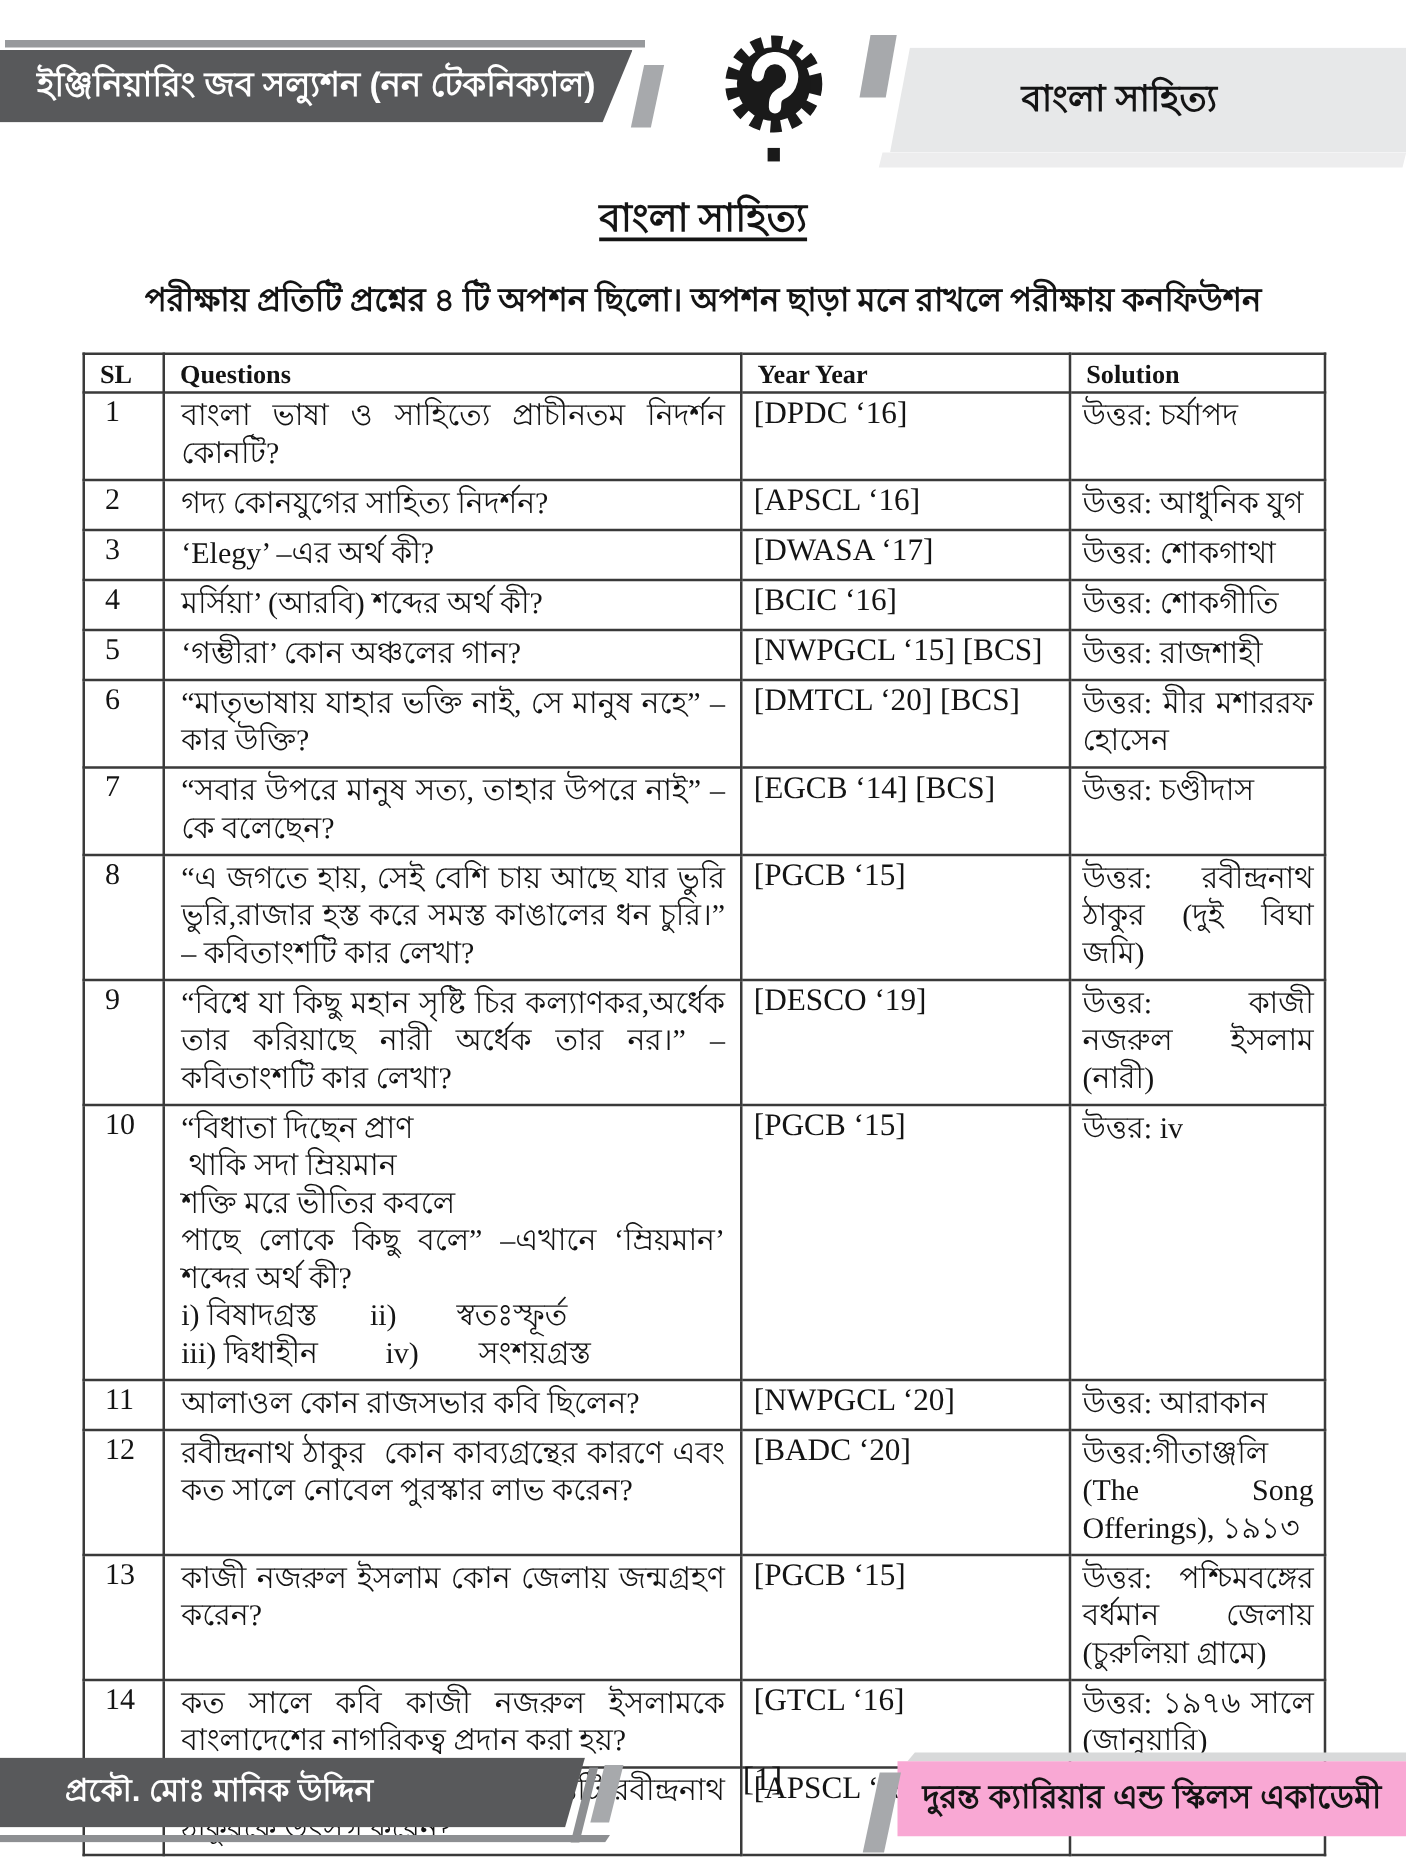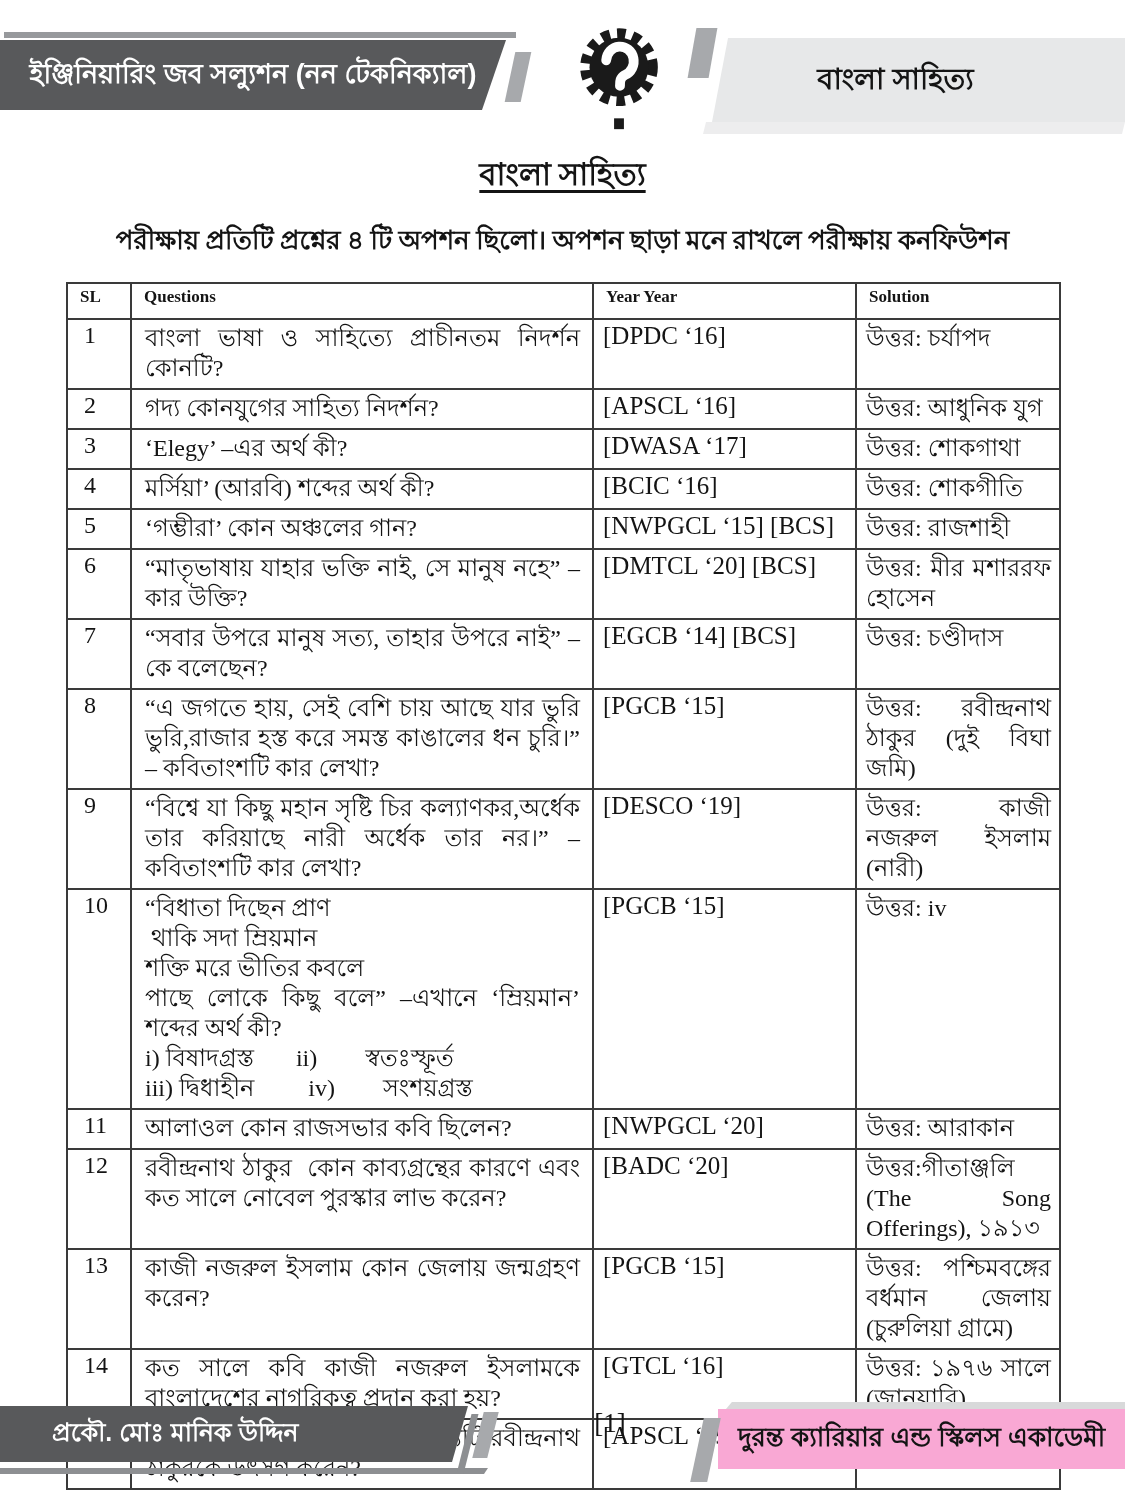--- a/index.html
+++ b/index.html
@@ -4,21 +4,21 @@
 <style>
   html,body{margin:0;padding:0;}
   body{
     width:1125px;height:1500px;position:relative;background:#ffffff;
     font-family:"Liberation Serif","DejaVu Serif",serif;color:#141414;
     overflow:hidden;
   }
   
   .hdr-left-topline{position:absolute;left:4px;top:32px;width:512px;height:6px;background:#97999c;}
   .hdr-left{
-    position:absolute;left:0;top:40px;width:506px;height:70px;background:#58595b;
+    position:absolute;left:0;top:40px;width:506px;height:58px;background:#58595b;
     clip-path:polygon(0 0,100% 0,calc(100% - 24px) 100%,0 100%);
     display:flex;align-items:center;justify-content:center;
   }
   .hdr-left span{color:#ffffff;font-weight:bold;font-size:27px;font-family:"Liberation Sans","DejaVu Sans",sans-serif;}
   .hdr-left-accent{position:absolute;left:510px;top:52px;width:16px;height:50px;background:#a7a9ac;transform:skewX(-12deg);}
   .logo{position:absolute;left:563px;top:20px;width:112px;height:118px;}
   .hdr-right{
     position:absolute;left:712px;top:38px;right:0;height:84px;background:#e7e8e9;
     clip-path:polygon(16px 0,100% 0,100% 100%,0 100%);
     display:flex;align-items:center;justify-content:center;
@@ -31,21 +31,21 @@
   h1.title{
     margin:150px 0 0 0;text-align:center;font-size:31px;font-weight:bold;
     text-decoration:underline;text-underline-offset:5px;
   }
   .intro{margin:18px 30px 0 30px;text-align:center;font-weight:bold;font-size:26px;line-height:42px;}
   table.qa{
     margin:20px 0 0 66px;width:993px;border-collapse:collapse;table-layout:fixed;
   }
   table.qa th,table.qa td{border:2px solid #3a3a3a;vertical-align:top;}
   table.qa th{
-    text-align:left;font-size:17px;font-weight:bold;padding:3px 8px 11px 12px;
+    text-align:left;font-size:21px;font-weight:bold;padding:3px 8px 1px 12px;
     font-family:"Liberation Serif","DejaVu Serif",serif;
   }
   th.sl{padding-left:15px;}
   td.sl{font-size:24px;padding:2px 0 3px 16px;font-family:"Liberation Serif","DejaVu Serif",serif;}
   td.q{
     font-size:24px;line-height:30px;padding:3px 12px 5px 13px;
     text-align:justify;white-space:pre-wrap;
   }
   td.exam{font-size:25px;padding:2px 4px 8px 9px;font-family:"Liberation Serif","DejaVu Serif",serif;}
   td.sol{font-size:24px;line-height:30px;padding:3px 8px 5px 9px;text-align:justify;}

